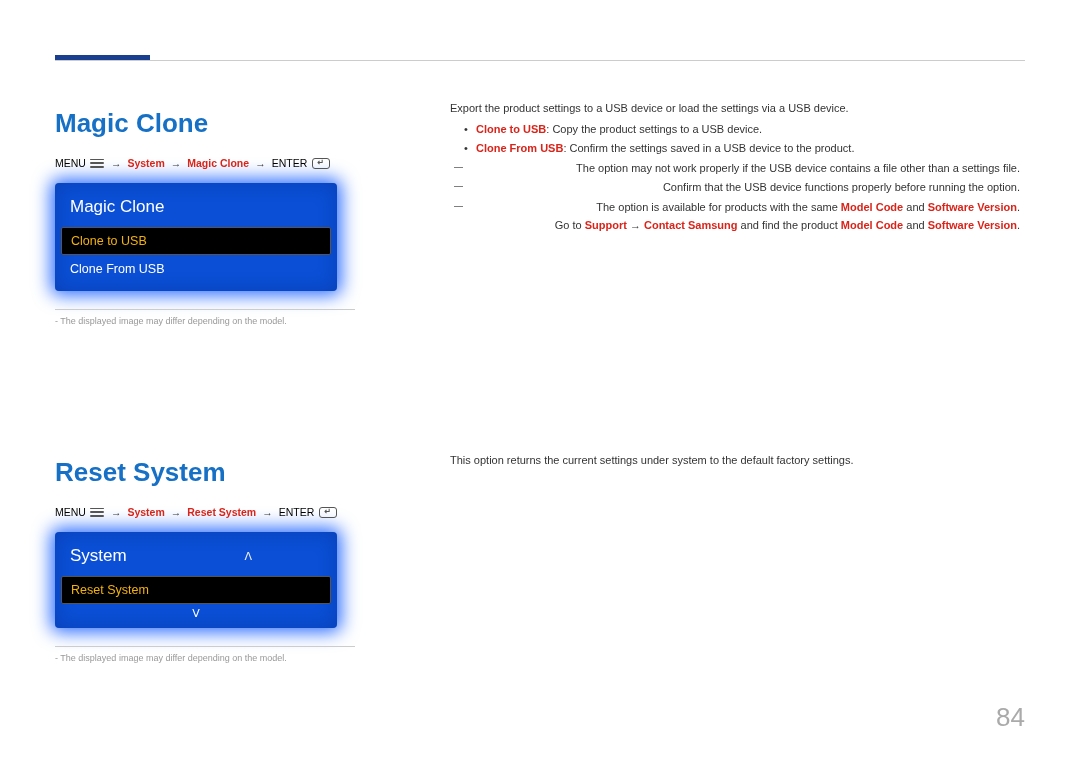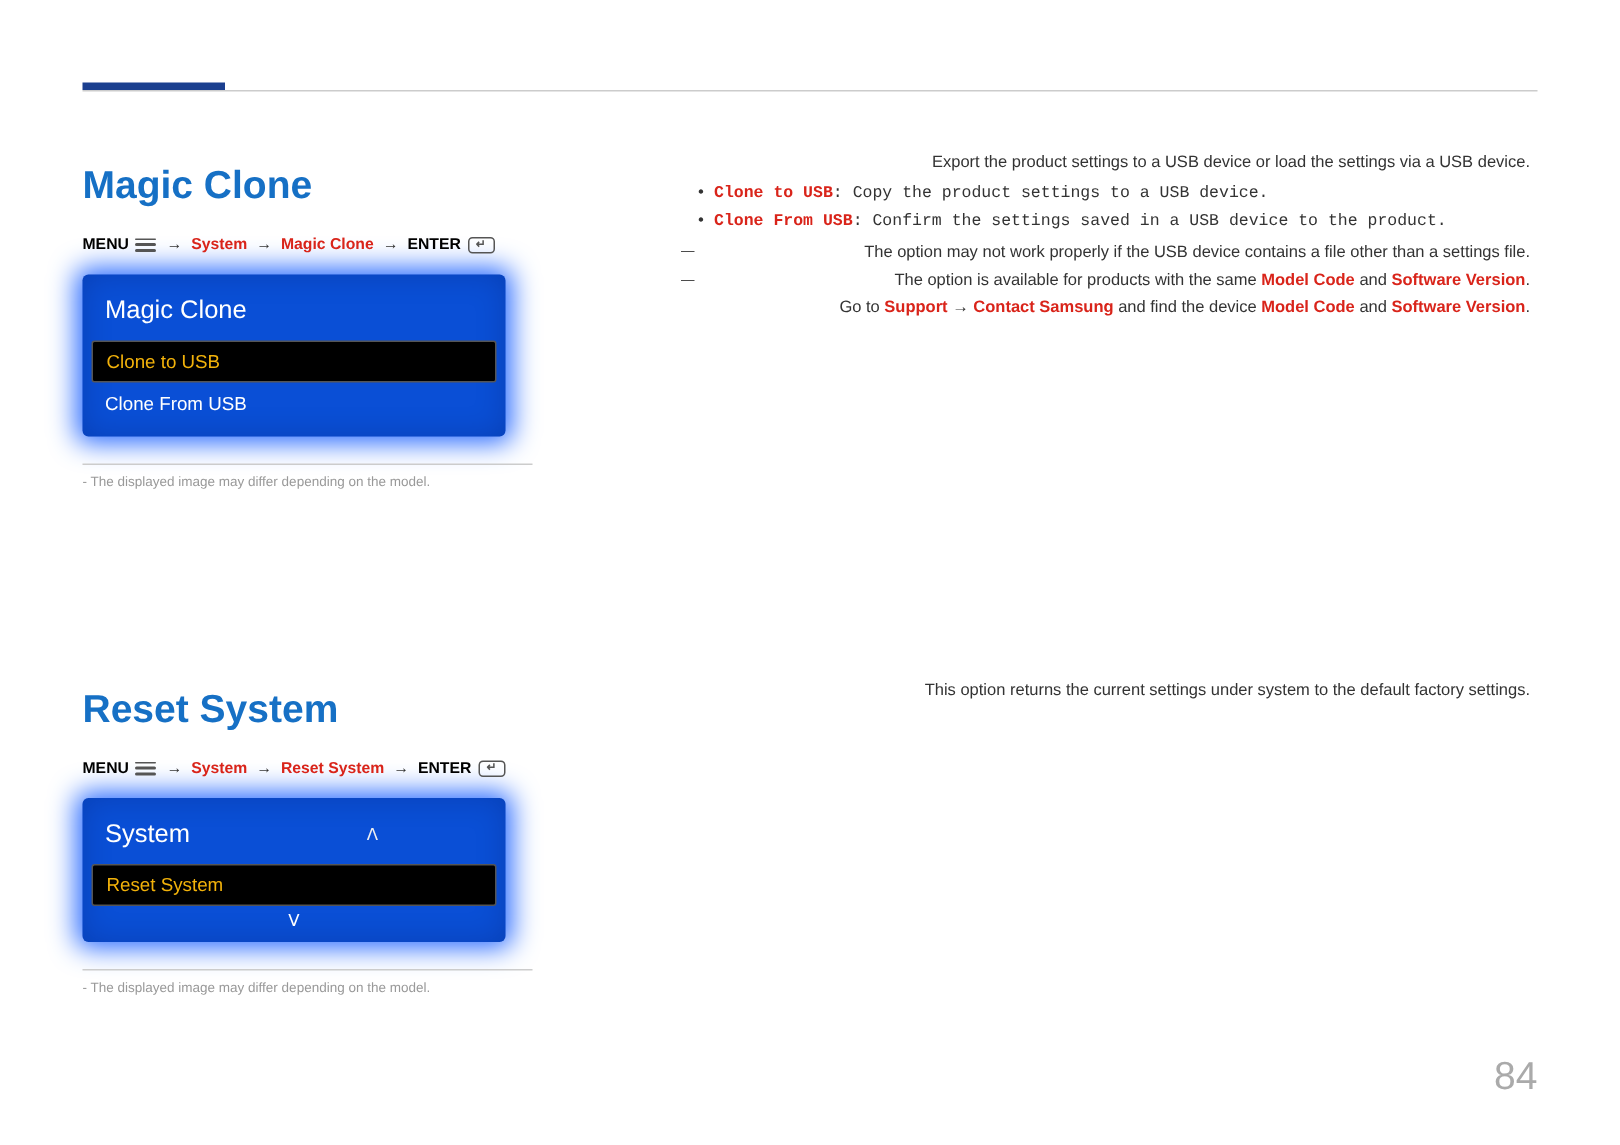--- a/index.html
+++ b/index.html
@@ -53,21 +53,21 @@
   .breadcrumb {
     font-size: 10.5px;
     font-weight: bold;
     margin-bottom: 14px;
     display: flex;
     align-items: center;
     flex-wrap: wrap;
     gap: 3px;
   }
   .breadcrumb .red { color: #d9241a; font-weight: bold; }
-  .breadcrumb .black { color: #000; font-weight: bold; }
+  .breadcrumb .black { color: #000; font-weight: normal; }
   .arrow { margin: 0 3px; font-weight: normal;}
   .menu-panel {
     background: #0a4fd6;
     box-shadow: 0 0 18px 4px #2a6bff, inset 0 0 20px rgba(0,0,50,0.2);
     border-radius: 4px;
     padding: 10px 0 8px 0;
     width: 282px;
     margin-bottom: 12px;
   }
   .menu-title {
@@ -103,22 +103,22 @@
     width: 300px;
     margin: 18px 0 6px 0;
   }
   .disclaimer {
     font-size: 9px;
     color: #999;
   }
   .disclaimer::before {
     content: "- ";
   }
-  .right-col p { margin-bottom: 3px; text-align: right; }
-  .bullet-list { list-style: none; padding-left: 14px; font-family: Liberation Mono, monospace; }
+  .right-col p { margin-bottom: 3px; }
+  .bullet-list { list-style: none; padding-left: 14px; }
   .bullet-list > li { position: relative; padding-left: 12px; margin-bottom: 2px;}
   .bullet-list > li::before {
     content: "•"; position: absolute; left: 0; top: 0;
   }
   .sub-list { list-style: none; padding-left: 16px; }
   .sub-list > li { position: relative; padding-left: 12px; margin-bottom: 2px;}
   .sub-list > li::before {
     content: "-"; position: absolute; left: 0; top: 0;
   }
   .dash-list { list-style: none; padding-left: 4px; }
@@ -199,23 +199,24 @@
   <ul class="bullet-list">
     <li>
       <span class="red-bold">Clone to USB</span><span>: Copy the product settings to a USB device.</span>
     </li>
     <li>
       <span class="red-bold">Clone From USB</span><span>: Confirm the settings saved in a USB device to the product.</span>
     </li>
   </ul>
   <ul class="dash-list">
     <li>The option may not work properly if the USB device contains a file other than a settings file.</li>
+    <li>Confirm that the USB device functions properly before running the option.</li>
     <li>
       <span>The option is available for products with the same </span><span class="red-bold">Model Code</span><span> and </span><span class="red-bold">Software Version</span><span>.</span><br>
-      <span>Go to </span><span class="red-bold">Support</span><span> → </span><span class="red-bold">Contact Samsung</span><span> and find the device </span><span class="red-bold">Model Code</span><span> and </span><span class="red-bold">Software Version</span><span>.</span>
+      <span>Go to </span><span class="red-bold">Support</span><span> → </span><span class="red-bold">Contact Samsung</span><span> and find the product </span><span class="red-bold">Model Code</span><span> and </span><span class="red-bold">Software Version</span><span>.</span>
     </li>
   </ul>
 </div>
 
 <div class="left-col section2-left">
   <h1>Reset System</h1>
   <div class="breadcrumb">
     <span class="black">MENU</span>
     <span class="menu-icon">
         <span></span>

